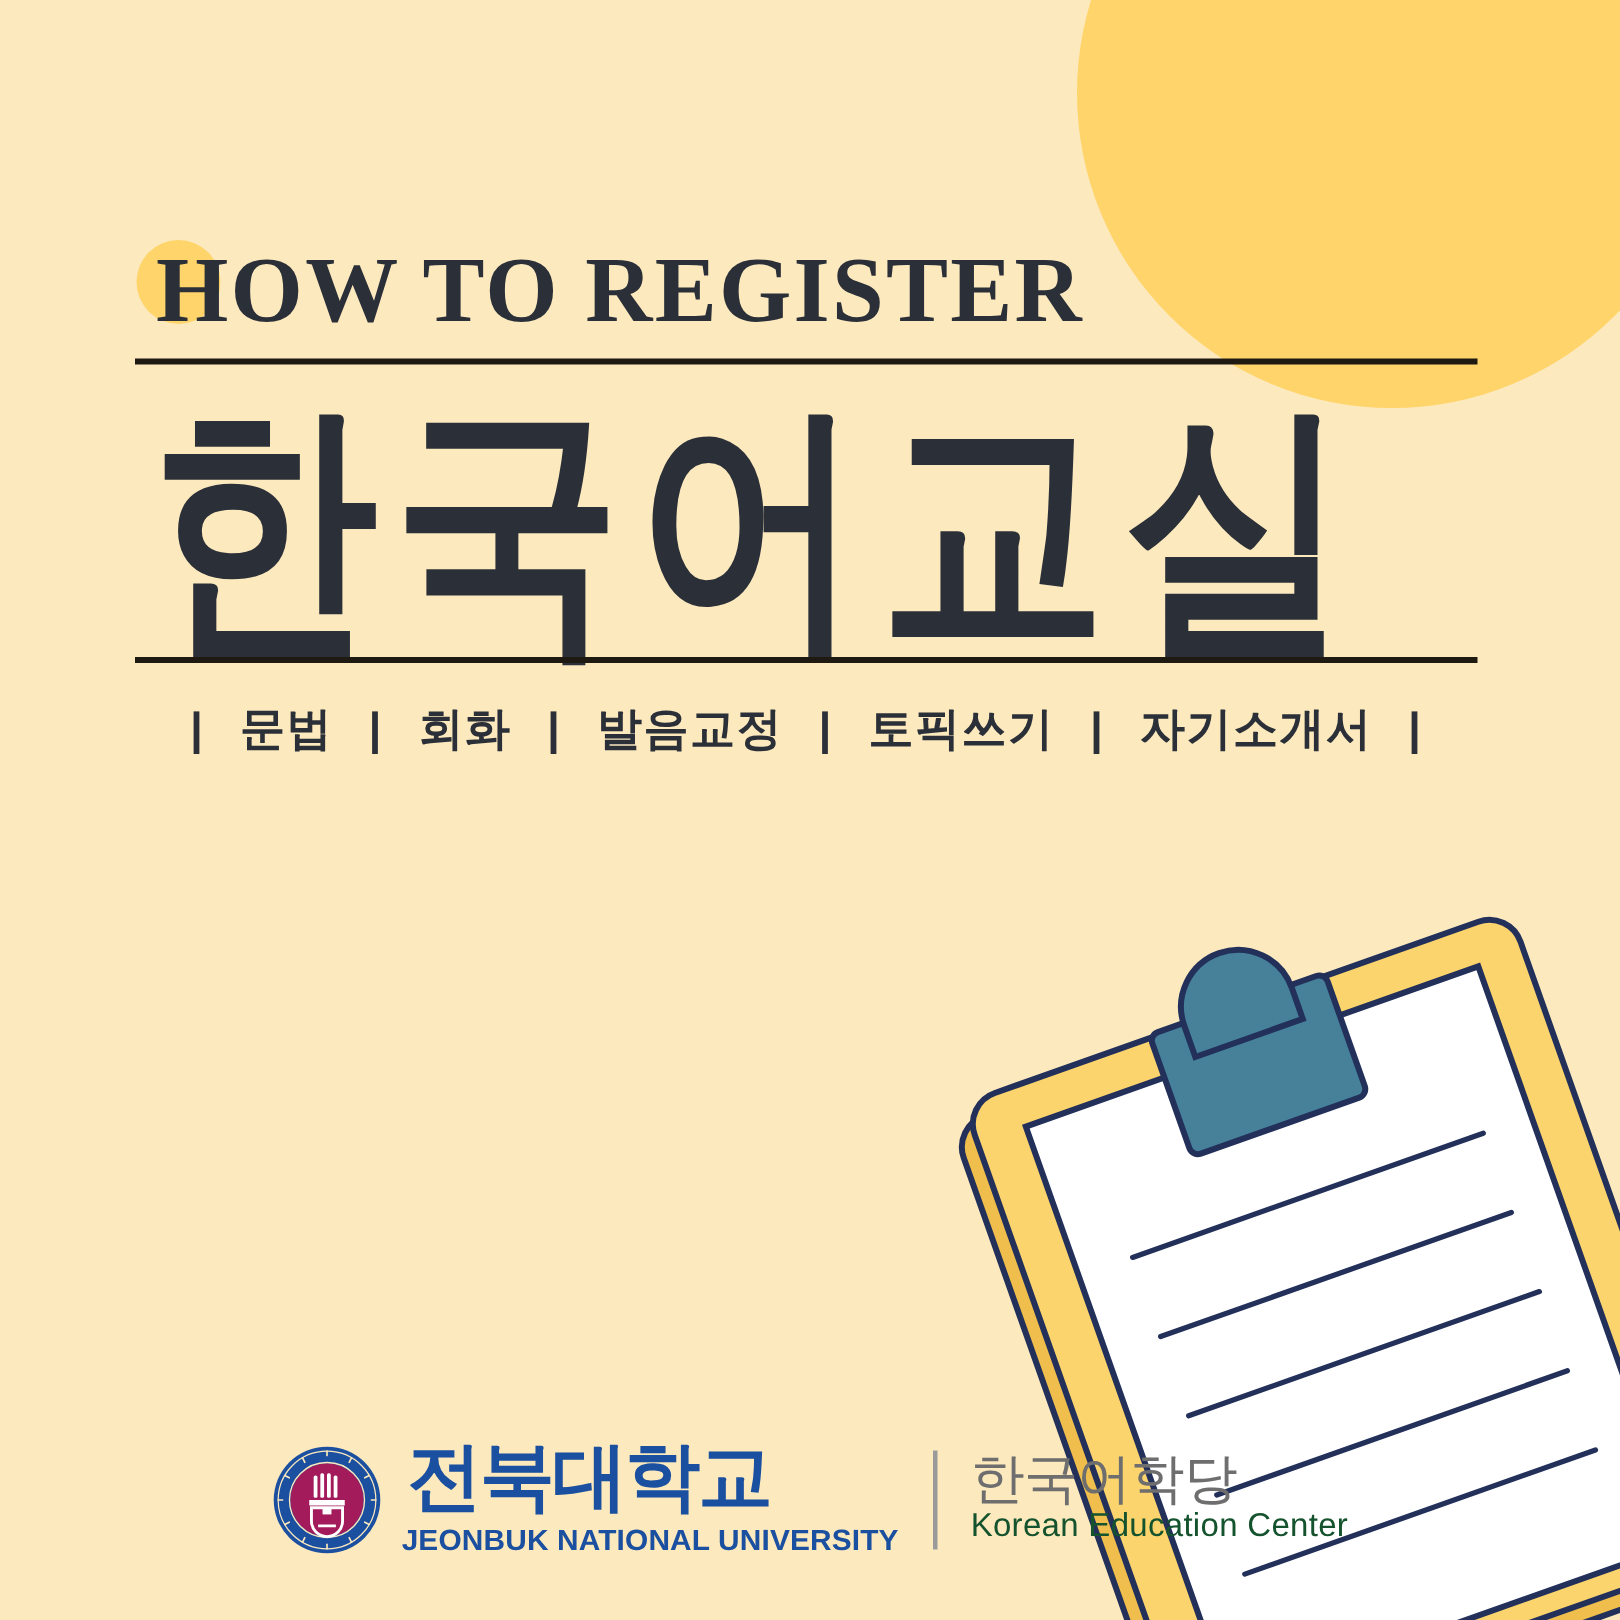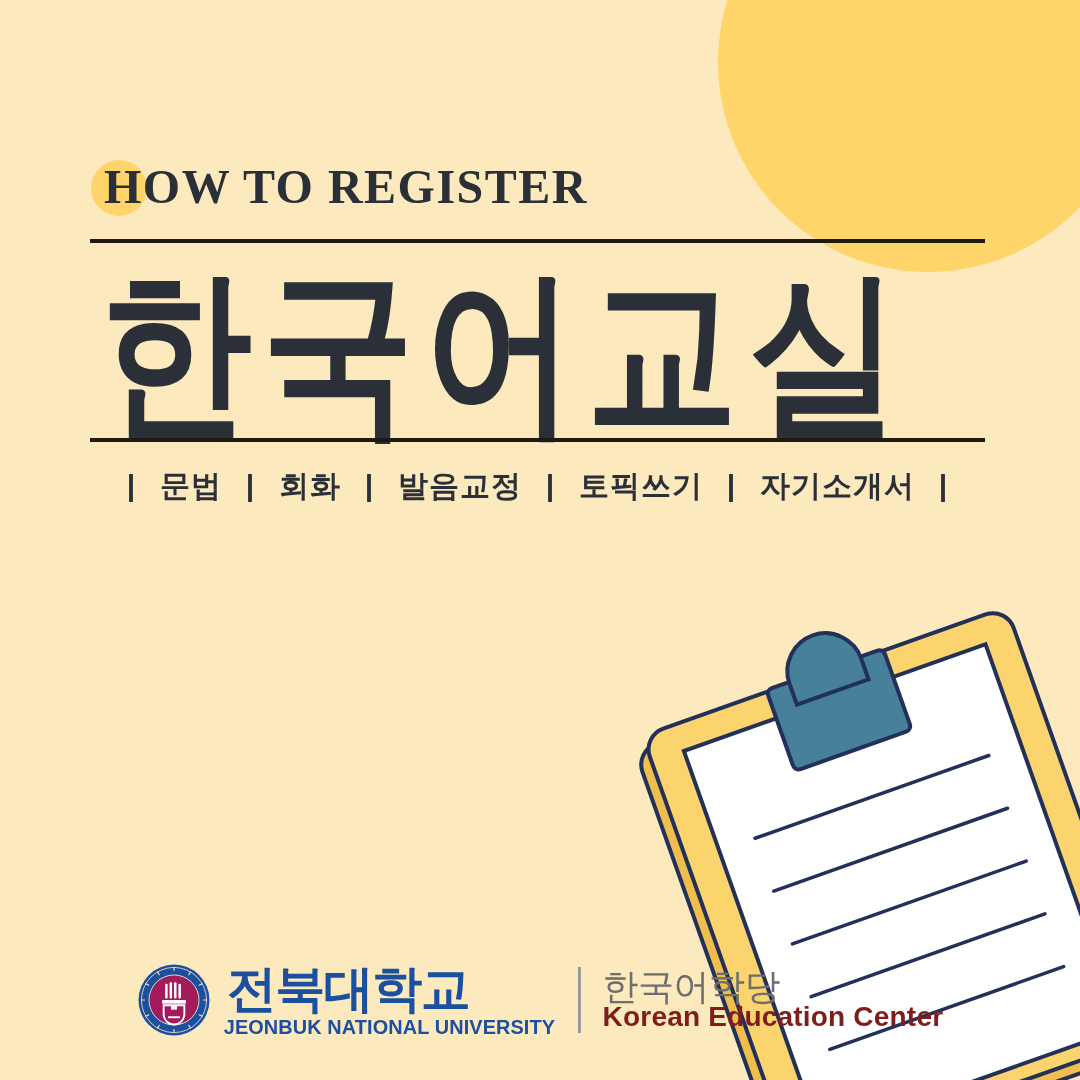--- a/index.html
+++ b/index.html
@@ -43,21 +43,21 @@
     left:90px; top:0;
     width:900px;
     z-index:3;
   }
 
   .eyebrow {
     position:absolute;
     left:14px; top:163px;
     font-family:"Liberation Serif", "DejaVu Serif", serif;
     font-weight:700;
-    font-size:48px;
+    font-size:62px;
     letter-spacing:1.5px;
     color:#2B3038;
     line-height:1;
     white-space:nowrap;
   }
 
   .rule {
     position:absolute;
     left:0;
     width:895px;
@@ -129,21 +129,21 @@
     justify-content:center;
     align-items:center;
     gap:16px;
     z-index:4;
   }
 
   .seal { width:74px; height:74px; flex:0 0 auto; }
 
   .wordmark-ko {
     display:block;
-    font-family:Liberation Serif, serif;
+    font-family:Liberation Mono, monospace;
     font-weight:700;
     font-size:50px;
     line-height:54px;
     letter-spacing:-1.5px;
     color:#1B4FA0;
     white-space:nowrap;
   }
   .wordmark-en {
     display:block;
     font-family:"Liberation Sans", sans-serif;
@@ -170,25 +170,25 @@
     font-weight:400;
     font-size:36px;
     line-height:34px;
     letter-spacing:-0.5px;
     color:#6E6E6E;
     white-space:nowrap;
   }
   .center-en {
     display:block;
     font-family:"Liberation Sans", sans-serif;
-    font-weight:700;
-    font-size:28px;
+    font-weight:400;
+    font-size:22px;
     line-height:26px;
     letter-spacing:0.2px;
-    color:#7f1d1d;
+    color:#14532d;
     white-space:nowrap;
   }
 </style>
 </head>
 <body>
 
 <div id="poster">
 
   <div class="deco-big-circle"></div>
   <div class="deco-small-circle"></div>

